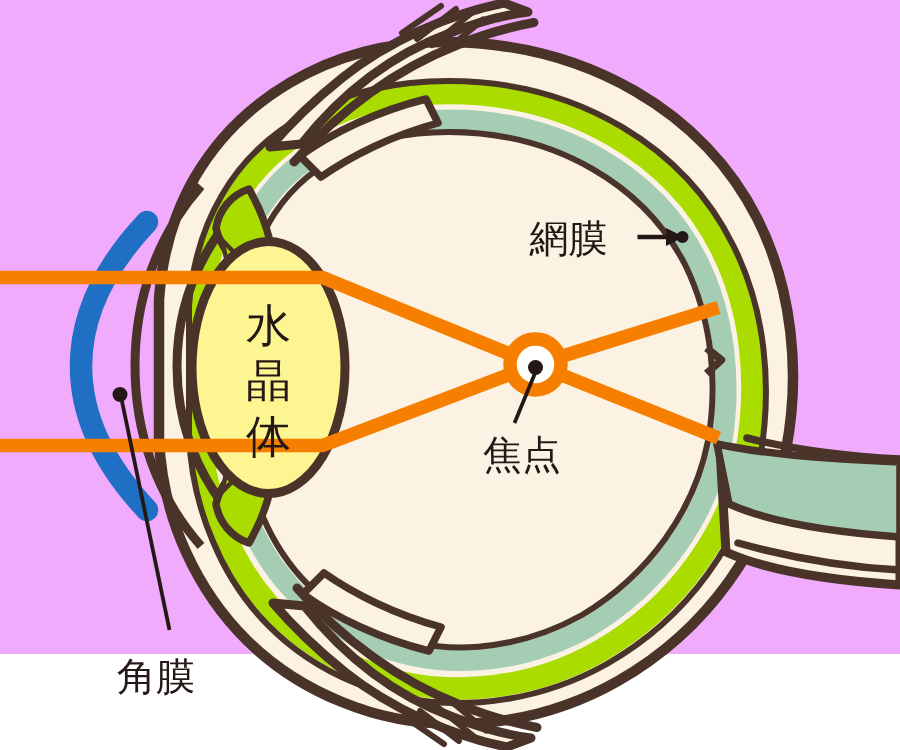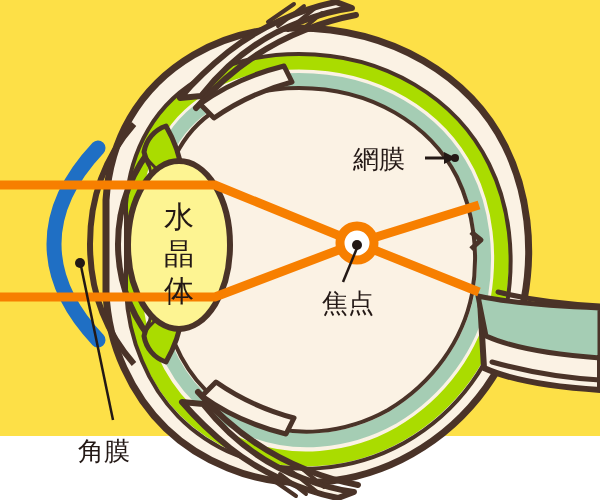--- a/index.html
+++ b/index.html
@@ -11,21 +11,21 @@
   body {
     width: 600px;
     height: 500px;
     overflow: hidden;
     font-family: "DejaVu Sans", "Liberation Sans", sans-serif;
   }
   #diagram-root {
     position: relative;
     width: 600px;
     height: 436px;
-    background: #fde047;
+    background: #f0abfc;
   }
   svg.eye-svg {
     position: absolute;
     left: 0;
     top: 0;
     width: 600px;
     height: 500px;
     display: block;
   }
   .label-text {

